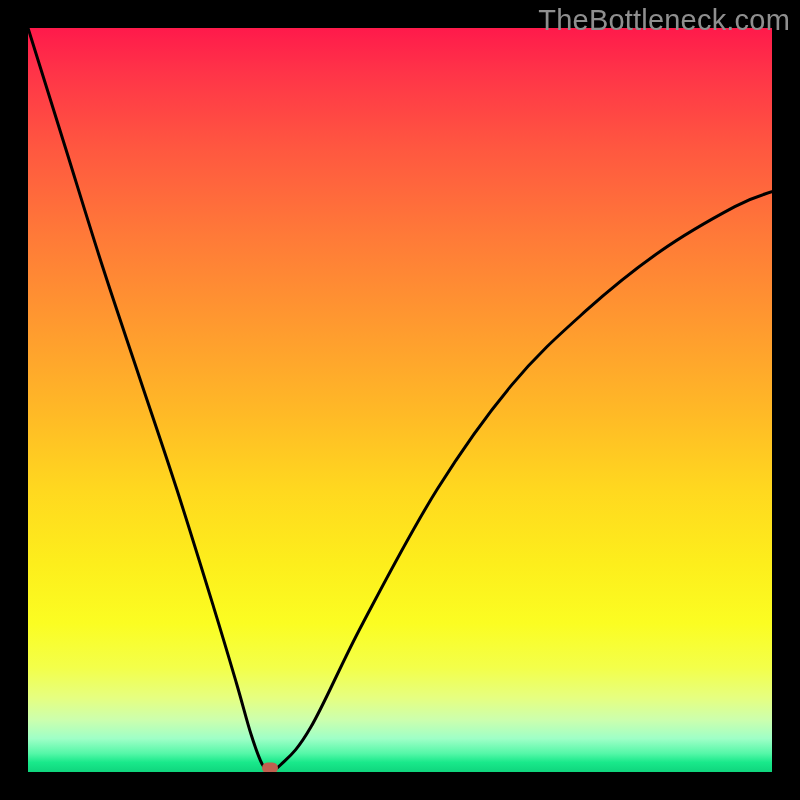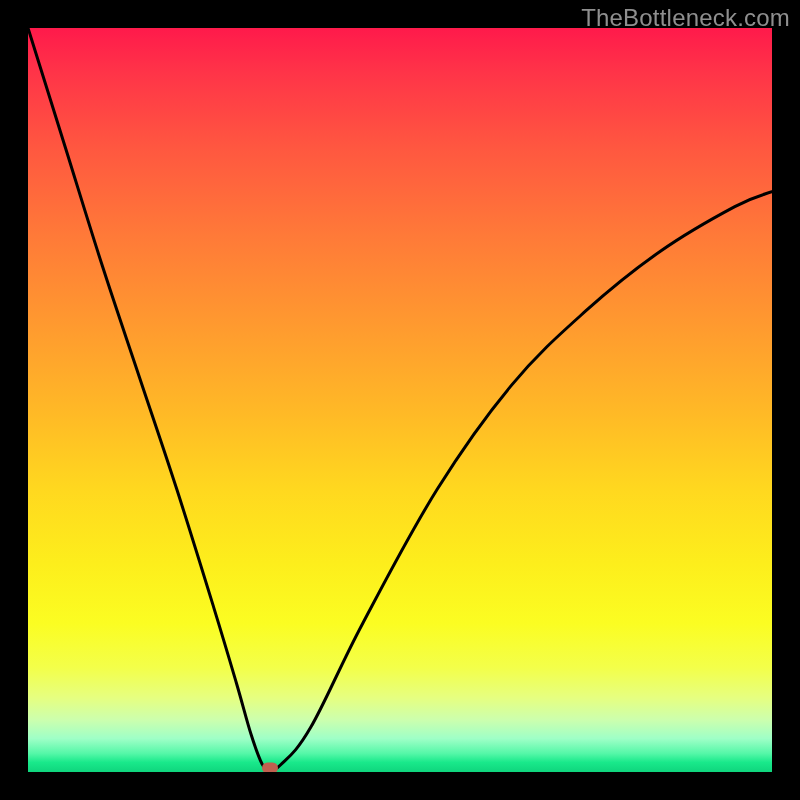--- a/index.html
+++ b/index.html
@@ -46,21 +46,21 @@
       #9fffc7 95.5%,
       #55f7a8 97.5%,
       #19e98b 98.7%,
       #0fd57d 100%);
   }
   .watermark {
     position: absolute;
     top: 4px;
     right: 10px;
     color: #8f8f8f;
-    font-size: 24px;
+    font-size: 29px;
     letter-spacing: 0.2px;
     z-index: 5;
     user-select: none;
   }
   svg.curve {
     position: absolute;
     inset: 0;
     width: 100%;
     height: 100%;
   }

